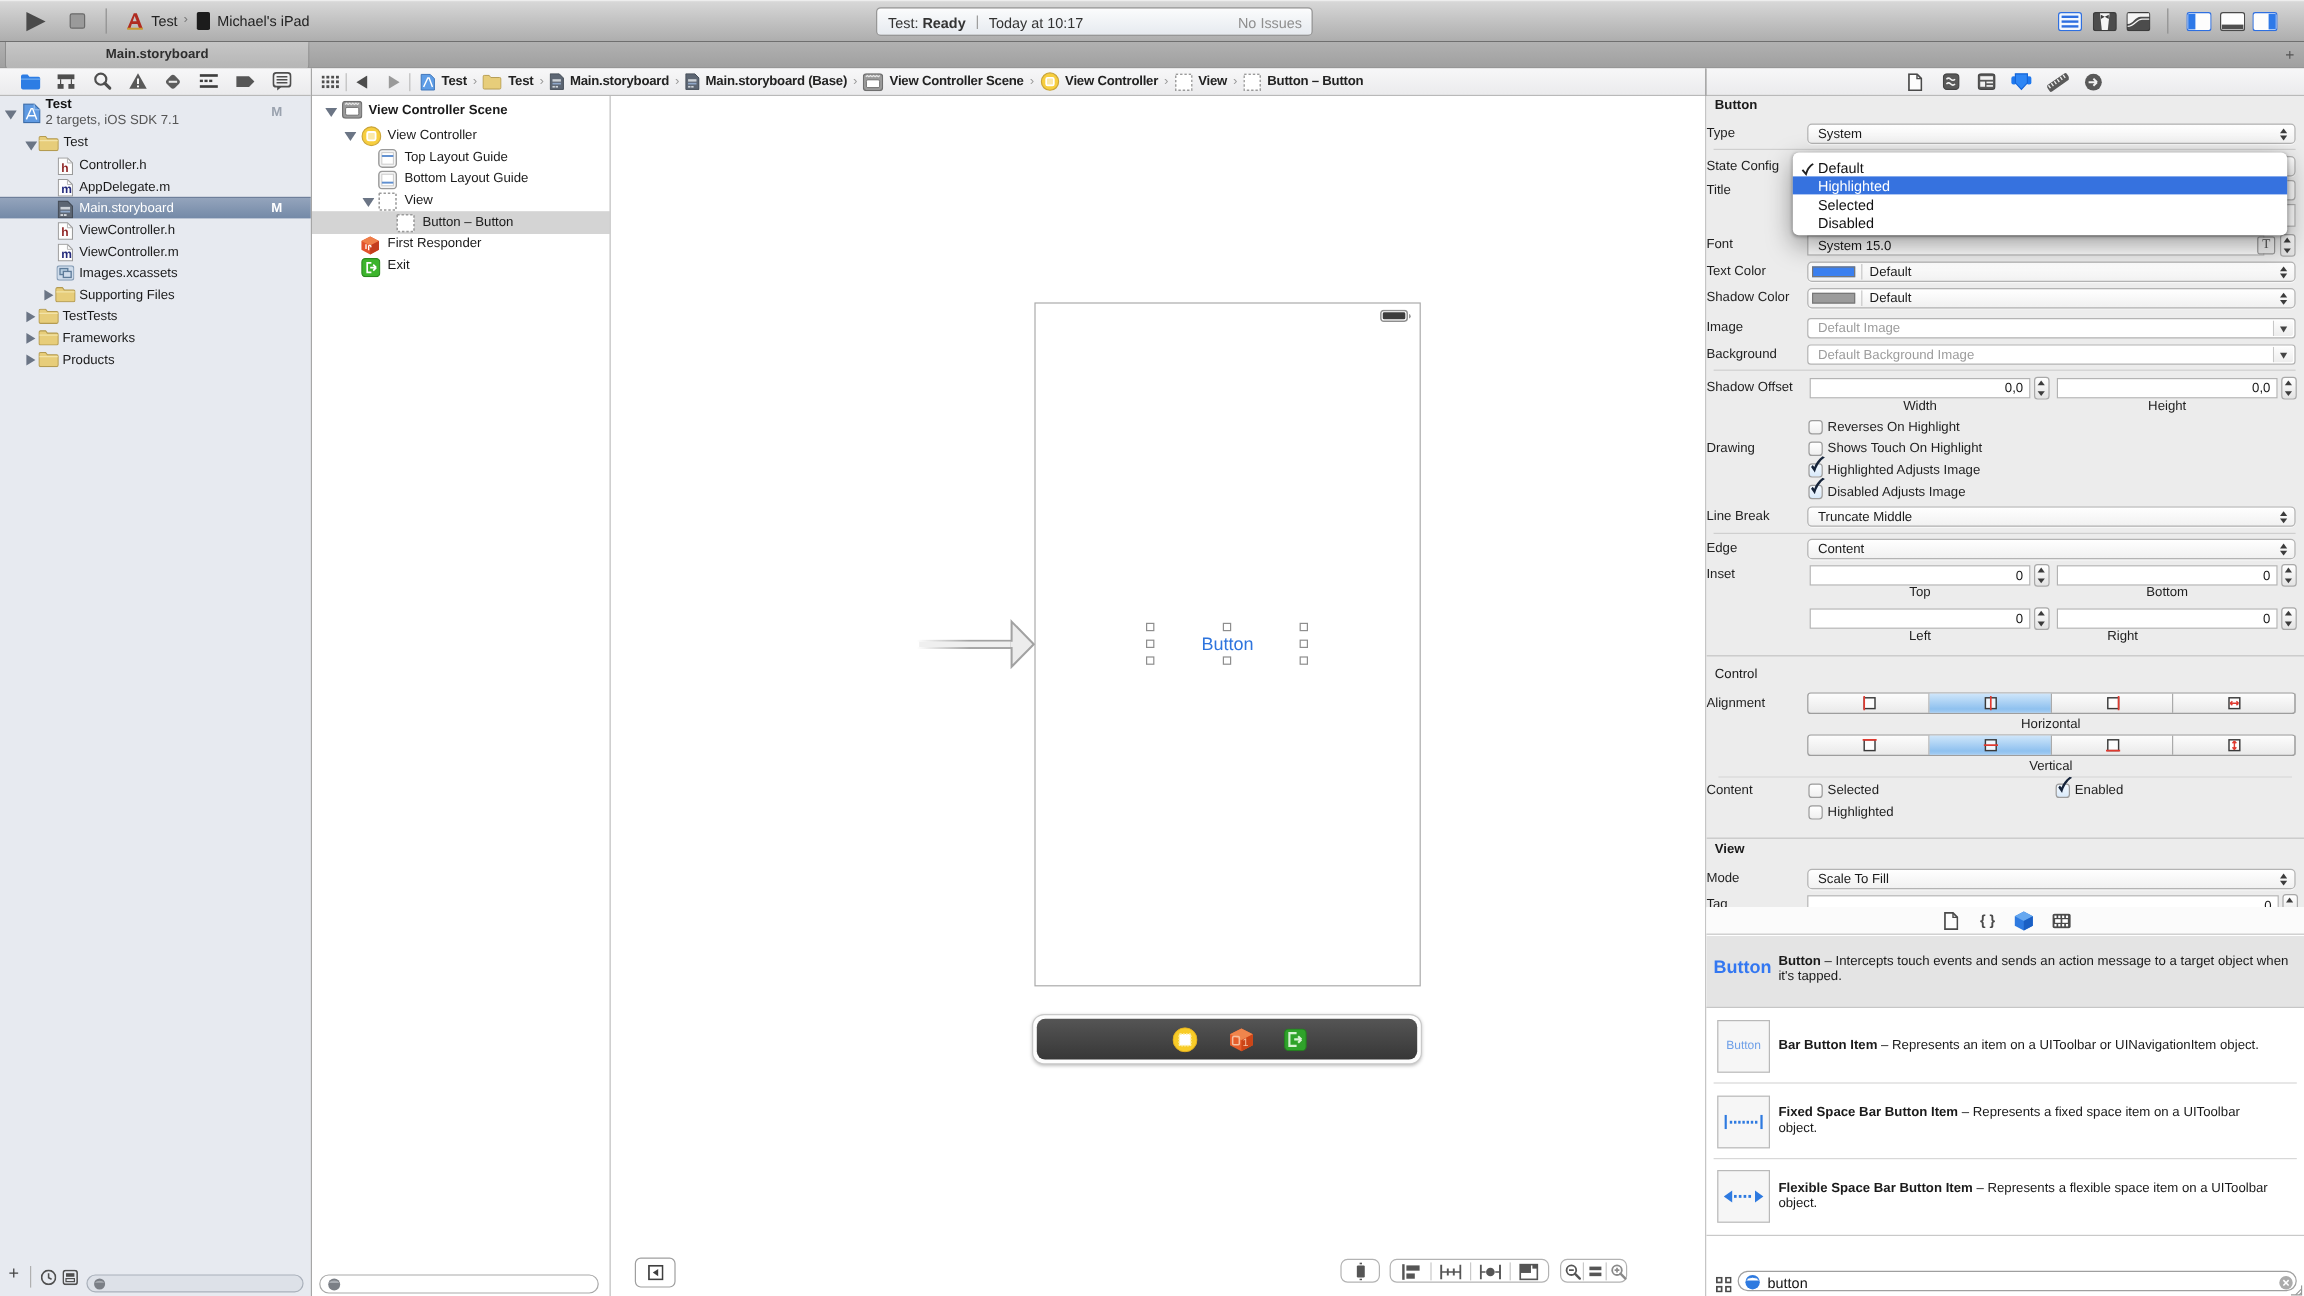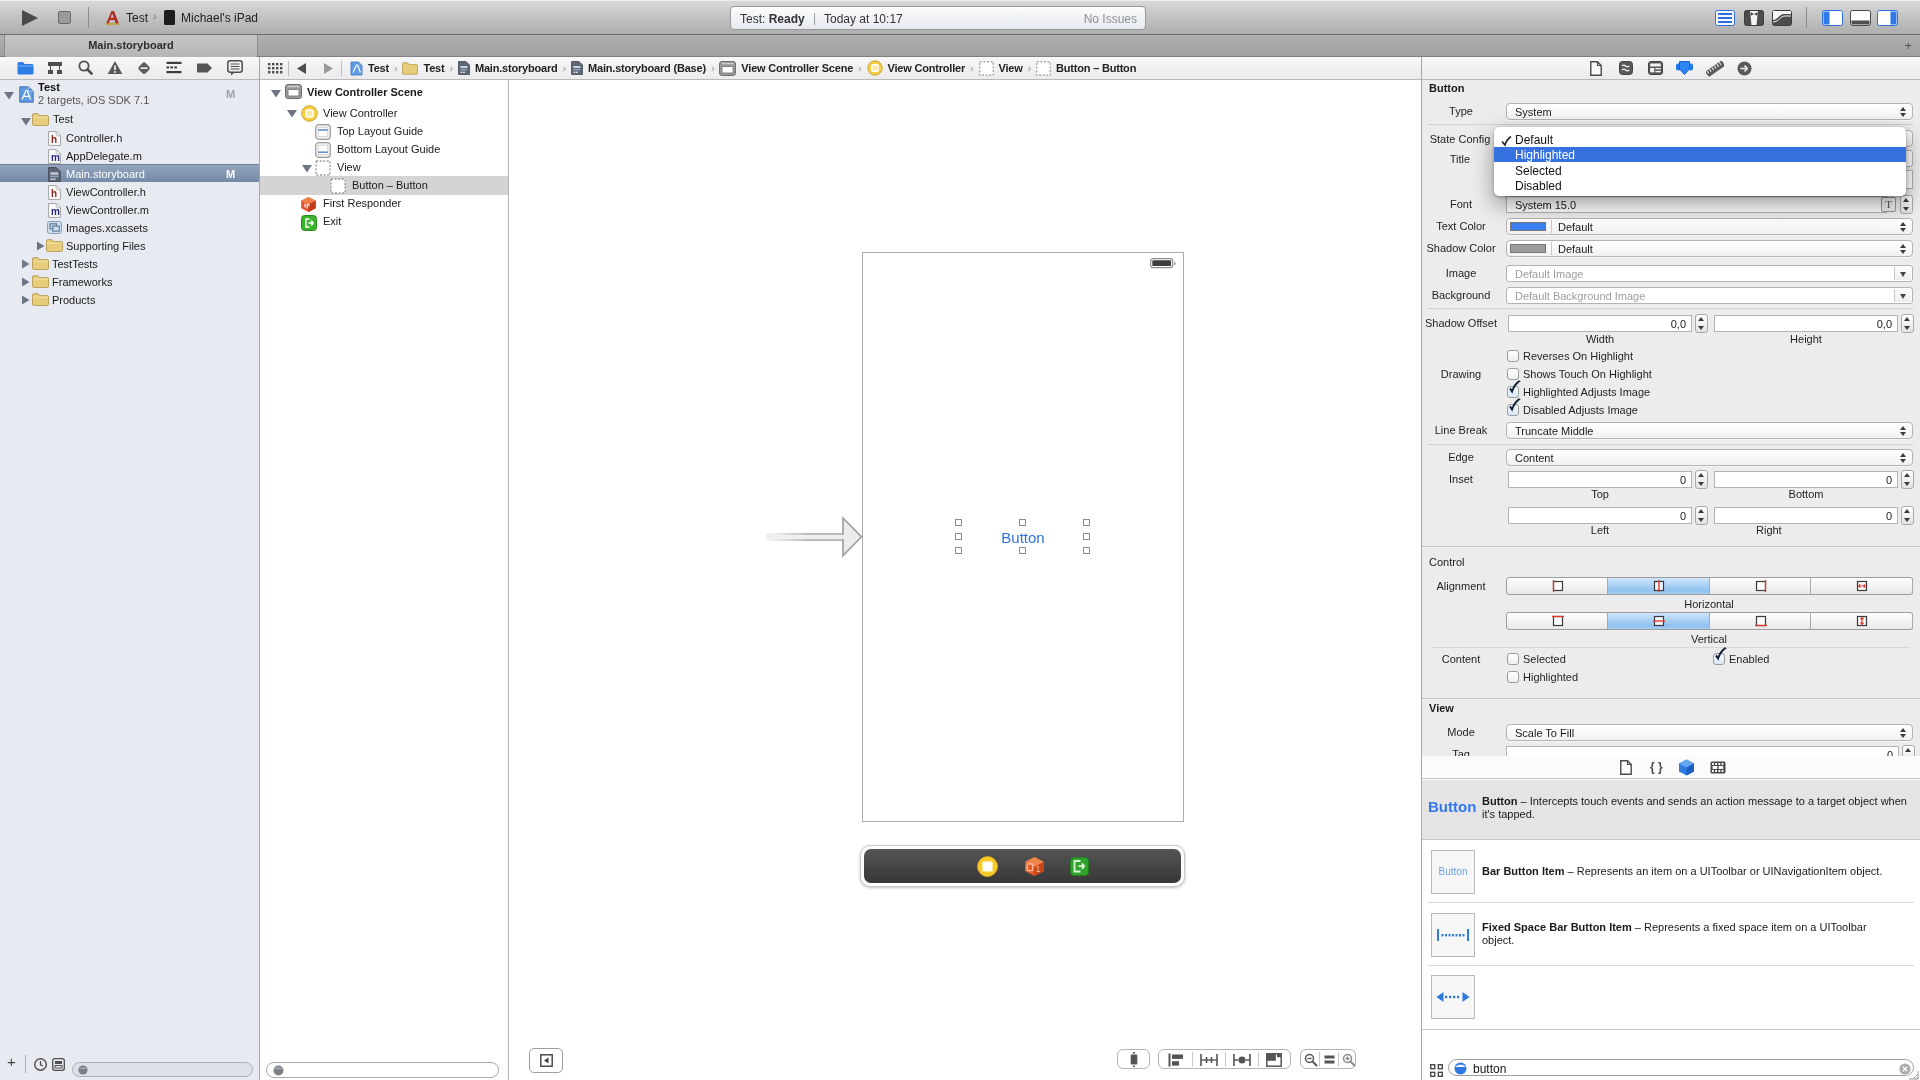--- a/index.html
+++ b/index.html
@@ -26,21 +26,21 @@
 .vdiv { top:57px; width:1px; height:1023px; background:#a6a6a6; }
 .navsel { background:linear-gradient(#94a4bc,#7389a7); border-top:1px solid #6e7f9a; color:#fff; }
 .outsel { background:#d4d4d4; }
 
 #outline { left:260px; top:80px; width:248px; height:1000px; background:#fff; }
 
 #canvas { left:509px; top:80px; width:912px; height:1000px; background:#fff; }
 
 #insp { left:1422px; top:80px; width:498px; height:676px; background:#ececec; overflow:hidden; }
 #library { left:1422px; top:756px; width:498px; height:324px; background:#fff; }
-.lab { position:absolute; height:14px; line-height:14px; text-align:center; color:#1f1f1f; white-space:nowrap; }
+.lab { position:absolute; height:14px; line-height:14px; text-align:left; color:#1f1f1f; white-space:nowrap; }
 .popup { position:absolute; background:linear-gradient(#ffffff,#f1f1f1); border:1px solid #b3b3b3; border-radius:4px;
   box-shadow:0 1px 0 rgba(255,255,255,.6); line-height:14px; white-space:nowrap; }
 .popup .pt { position:absolute; left:8px; top:1px; }
 .updn { position:absolute; right:5px; top:50%; margin-top:-5px; width:7px; height:10px; }
 .updn:before { content:""; position:absolute; left:0; top:0; border-left:3.5px solid transparent; border-right:3.5px solid transparent; border-bottom:4px solid #3c3c3c; }
 .updn:after  { content:""; position:absolute; left:0; bottom:0; border-left:3.5px solid transparent; border-right:3.5px solid transparent; border-top:4px solid #3c3c3c; }
 .tf { position:absolute; background:#fff; border:1px solid #b3b3b3; line-height:14px; }
 .combo { position:absolute; background:#fff; border:1px solid #b3b3b3; border-radius:3px; line-height:14px; }
 .cararea { position:absolute; right:1px; top:1px; bottom:1px; width:17px; background:linear-gradient(#fdfdfd,#ededed); border-left:1px solid #c7c7c7; border-radius:0 2px 2px 0; }
 .cararea:before { content:""; position:absolute; left:5px; top:5px; border-left:3.5px solid transparent; border-right:3.5px solid transparent; border-top:5px solid #444; }
@@ -69,21 +69,21 @@
   <svg class="abs" style="left:104px;top:9px" width="17" height="17">
     <path d="M2 15 L7.5 2 L10 2 L15 15 L12 15 L10.6 11 L5.8 11 L4.6 15 Z M6.6 8.7 L9.9 8.7 L8.2 4.4 Z" fill="#b02b20"></path>
     <path d="M2 15 L15 15" stroke="#c89a30" stroke-width="1.6" fill="none"></path>
   </svg>
   <div class="abs" style="left:126px;top:11px;font-size:12px;color:#222">Test</div>
   <div class="abs" style="left:153px;top:10px;font-size:11px;color:#777">›</div>
 
   <div class="abs" style="left:164px;top:10px;width:11px;height:15px;background:#1c1c1c;border-radius:1.5px"></div>
   <div class="abs" style="left:181px;top:11px;font-size:12px;color:#222">Michael's iPad</div>
 
-  <div class="abs" style="left:730px;top:6px;width:416px;height:24px;border:1px solid #979797;border-radius:4px;background:linear-gradient(#fbfcfd,#e6eaef);box-shadow:inset 0 1px 2px rgba(255,255,255,.8)">
+  <div class="abs" style="left:730px;top:6px;width:364px;height:24px;border:1px solid #979797;border-radius:4px;background:linear-gradient(#fbfcfd,#e6eaef);box-shadow:inset 0 1px 2px rgba(255,255,255,.8)">
     <div class="abs" style="left:9px;top:5px;font-size:12px;color:#333">Test: <b>Ready</b></div>
     <div class="abs" style="left:82px;top:4px;font-size:12px;color:#9a9a9a">|</div>
     <div class="abs" style="left:93px;top:5px;font-size:12px;color:#333">Today at 10:17</div>
     <div class="abs" style="right:8px;top:5px;font-size:12px;color:#8e8e8e">No Issues</div>
   </div>
 
   <svg class="abs" style="left:1715px;top:10px" width="20" height="16">
     <rect x="0.5" y="0.5" width="19" height="15" rx="2" fill="#f4f8fd" stroke="#2e6fe0"></rect>
     <rect x="3" y="3" width="14" height="2" fill="#2e6fe0"></rect>
       <rect x="3" y="7" width="14" height="2" fill="#2e6fe0"></rect>
@@ -883,20 +883,21 @@
       <g fill="#2e7ae0">
           <rect x="9" y="5.8" width="2.2" height="2.4"></rect>
           <rect x="13" y="5.8" width="2.2" height="2.4"></rect>
           <rect x="17" y="5.8" width="2.2" height="2.4"></rect>
           <rect x="21" y="5.8" width="2.2" height="2.4"></rect>
         </g>
       <polygon points="0.5,7 7.5,2 7.5,12" fill="#2e7ae0"></polygon>
       <polygon points="33.5,7 26.5,2 26.5,12" fill="#2e7ae0"></polygon>
     </svg>
   </div>
+  <div class="abs" style="left:60px;top:228px;width:430px;line-height:13px"><b>Flexible Space Bar Button Item</b> – Represents a flexible space item on a UIToolbar object.</div>
   <div class="hline" style="left:0px;top:273px;width:498px;background:#c9c9c9"></div>
 
   <svg class="abs" style="left:8px;top:308px" width="13" height="13">
     <g fill="none" stroke="#4a4a4a" stroke-width="1.4">
         <rect x="0.7" y="0.7" width="4" height="4"></rect>
         <rect x="8.3" y="0.7" width="4" height="4"></rect>
         <rect x="0.7" y="8.3" width="4" height="4"></rect>
         <rect x="8.3" y="8.3" width="4" height="4"></rect>
       </g>
   </svg>

